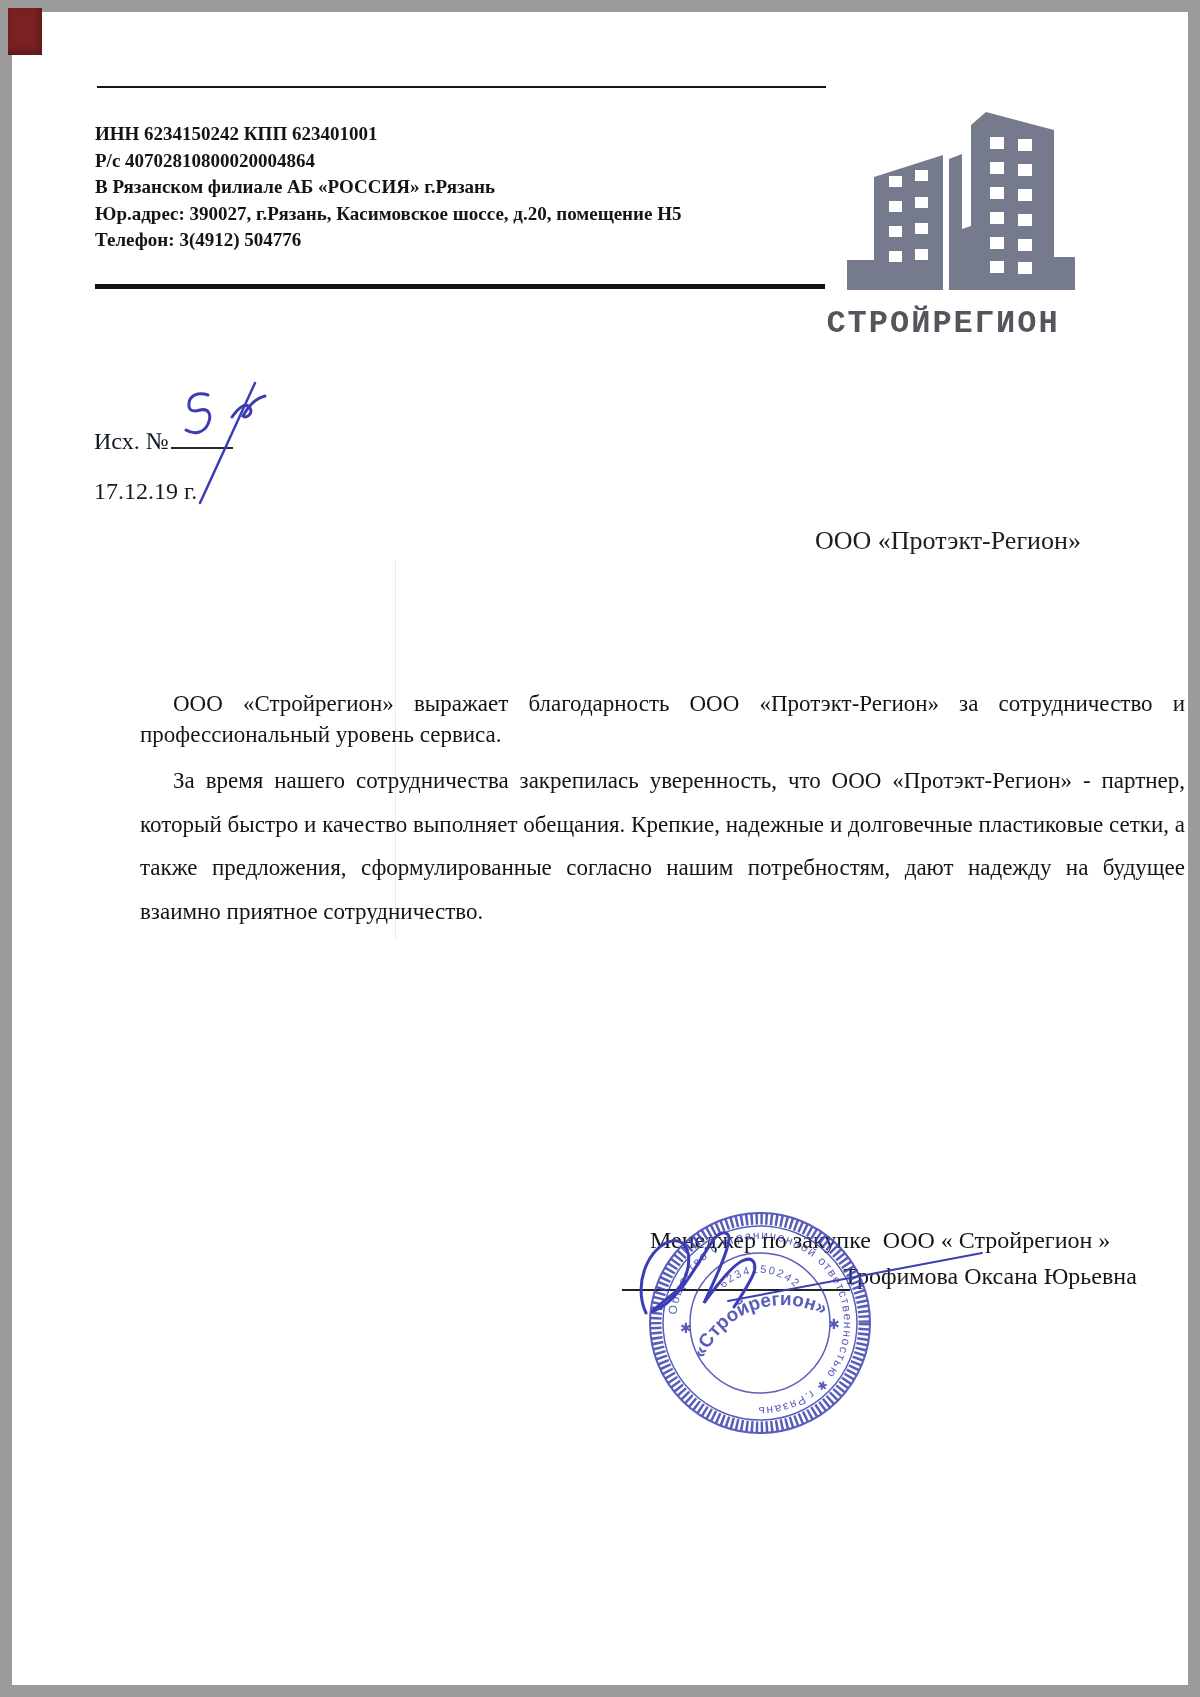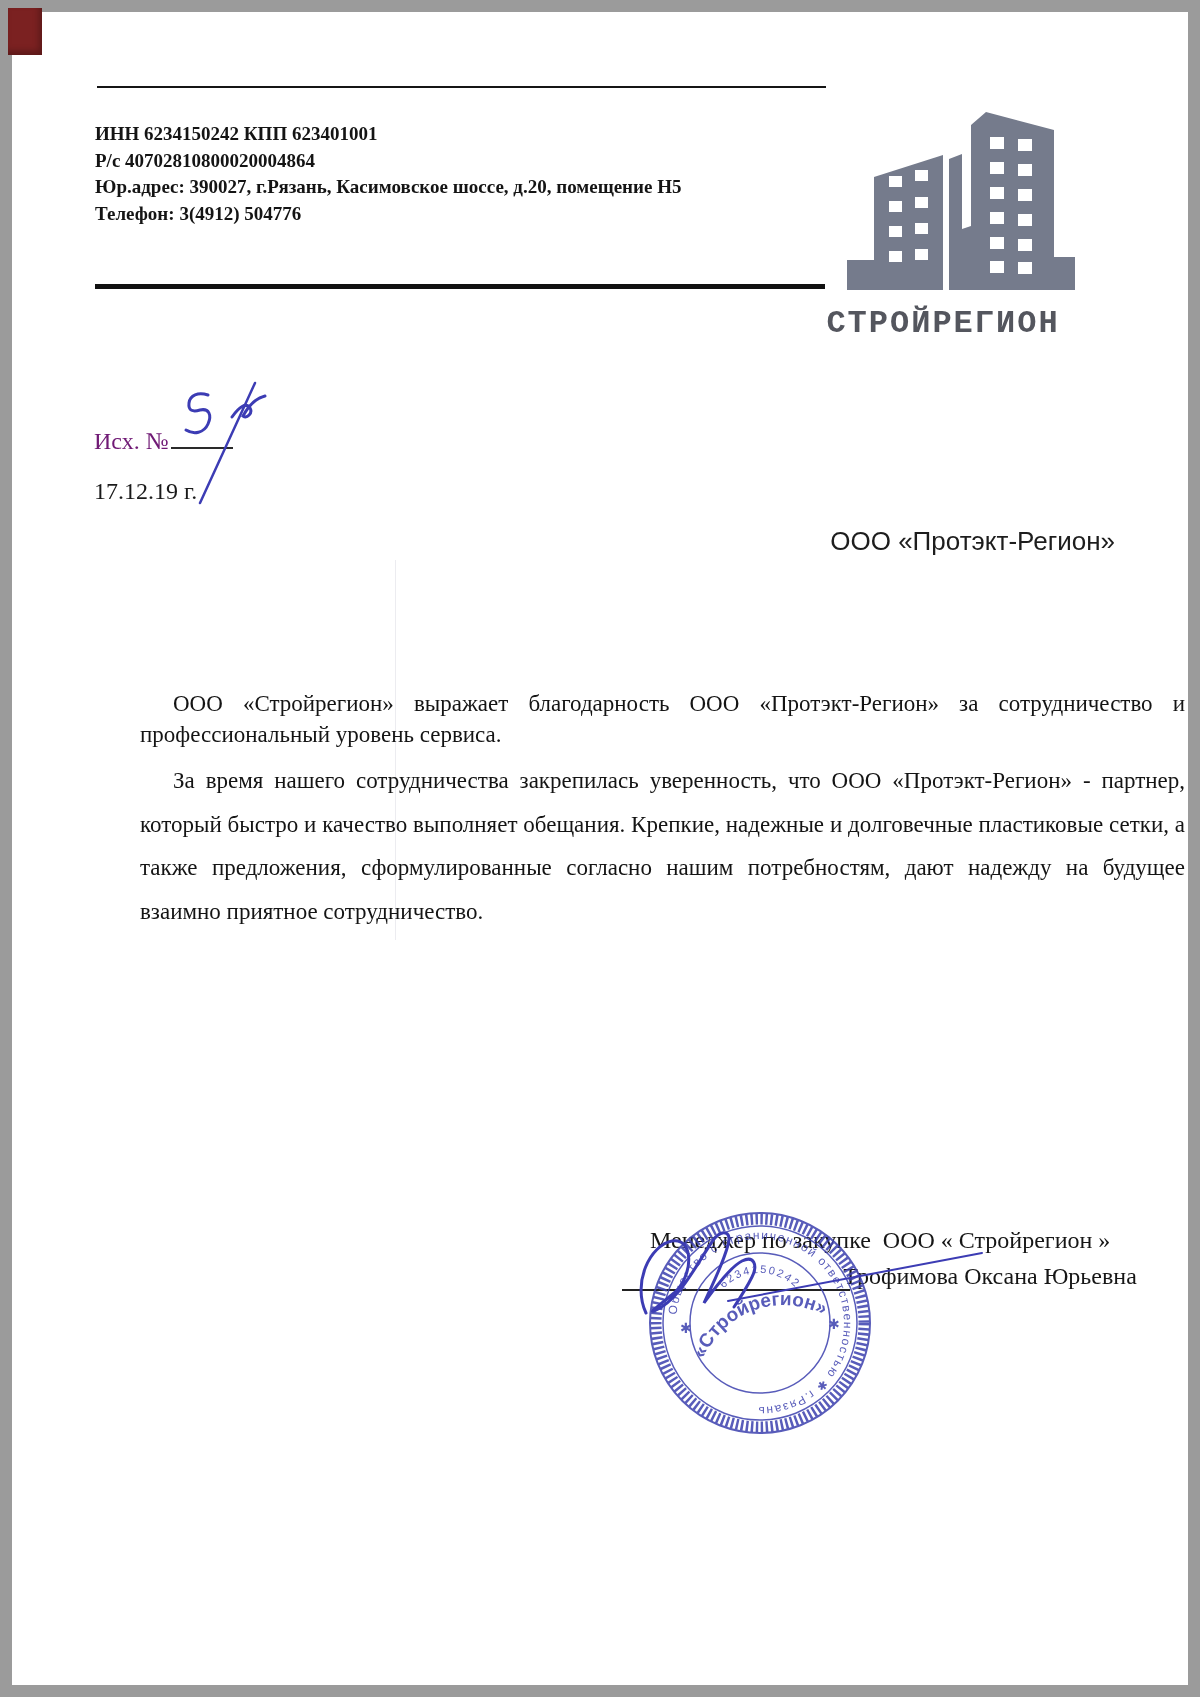--- a/index.html
+++ b/index.html
@@ -31,31 +31,31 @@
   }
   .hline{white-space:pre;}
   
   .logo-svg{left:845px;top:97px;}
   .logo-text{
     left:808px;top:305px;width:270px;text-align:center;
     font-family:Liberation Mono, monospace;
     font-weight:bold;font-size:32px;letter-spacing:2px;color:#54565e;
   }
   
-  .ref-line{left:94px;top:427px;font-size:24px;color:#701a75;}
+  .ref-line{left:94px;top:427px;font-size:24px;color:#0f172a;}
   .ref-underline{
     display:inline-block;width:62px;height:20px;
     border-bottom:2px solid #2a2a2a;margin-left:2px;
   }
   .handwriting-svg{left:152px;top:375px;}
   .date-line{left:94px;top:478px;font-size:24px;color:#1a1a1a;}
   
   .recipient{
-    left:815px;top:526px;width:300px;text-align:right;
-    font-family:Liberation Sans, sans-serif;
+    left:815px;top:526px;width:300px;text-align:left;
+    font-family:Liberation Serif, serif;
     font-size:26px;color:#1d1d1d;
   }
   
   .para{
     left:140px;width:1045px;
     font-size:23px;color:#141414;
     text-align:justify;text-indent:33px;
   }
   .para1{top:656px;line-height:31px;margin-top:32px;}
   .para2{top:736px;line-height:43.5px;}
@@ -79,20 +79,21 @@
 <div class="abs artifact-red"></div>
 
 <div class="abs fold-line"></div>
 
 <div class="abs rule-top"></div>
 <div class="abs rule-bottom"></div>
 
 <div class="abs header-block">
   <div class="hline">ИНН 6234150242 КПП 623401001</div>
   <div class="hline">Р/с 40702810800020004864</div>
+  <div class="hline">В Рязанском филиале АБ «РОССИЯ» г.Рязань</div>
   <div class="hline">Юр.адрес: 390027, г.Рязань, Касимовское шоссе, д.20, помещение Н5</div>
   <div class="hline">Телефон: 3(4912) 504776</div>
 </div>
 
 <svg class="abs logo-svg" width="232" height="196" viewBox="0 0 232 196">
   <g fill="#757b8c">
     <rect x="2" y="163" width="27" height="30"></rect>
     <polygon points="29,193 29,80 98,58 98,193"></polygon>
     <polygon points="104,193 104,62 117,57 117,132 126,129 126,28 141,15 209,33 209,193"></polygon>
     <rect x="205" y="160" width="25" height="33"></rect>

